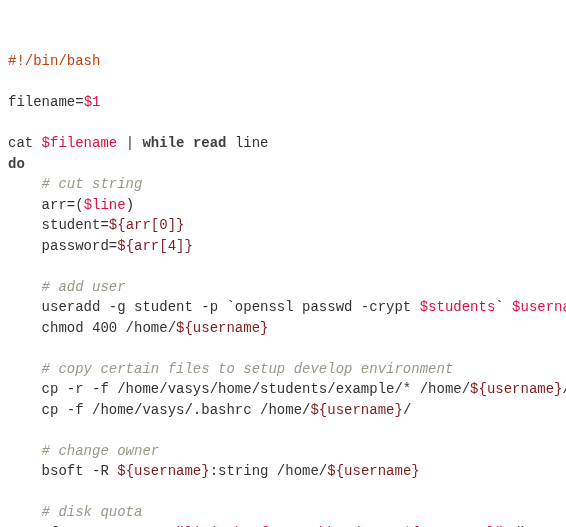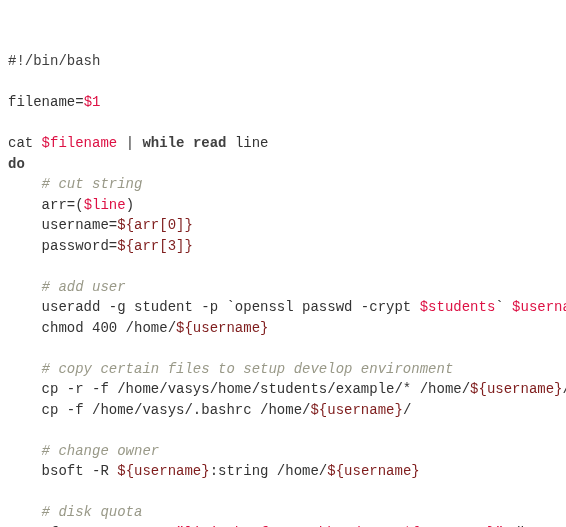--- a/index.html
+++ b/index.html
@@ -12,36 +12,36 @@
     color: #333333;
     white-space: pre;
     width: 566px;
     box-sizing: border-box;
   }
   .kw   { color: #404040; font-weight: bold; }                       
   .cmt  { color: #999988; font-style: italic; text-align: right; }   
   .str  { color: #dd1144; }                       
   .var  { color: #dd1144; }                       
   .expn { color: #7f1d1d; }                       
-  .shebang { color: #404040; }
+  .shebang { color: #c2410c; }
   .root { }
 </style>
 </head>
 <body>
 
 <div class="root"><span class="shebang">#!/bin/bash</span>
 
 <span>filename=</span><span class="var">$1</span>
 
 <span>cat </span><span class="var">$filename</span><span> | </span><span class="kw">while</span><span> </span><span class="kw">read</span><span> line</span>
 <span class="kw">do</span>
     <span class="cmt"># cut string</span>
     <span>arr=(</span><span class="var">$line</span><span>)</span>
-    <span>username=</span><span class="expn">${arr[0]}</span>
-    <span>password=</span><span class="expn">${arr[3]}</span>
+    <span>student=</span><span class="expn">${arr[0]}</span>
+    <span>password=</span><span class="expn">${arr[4]}</span>
 
     <span class="cmt"># add user</span>
     <span>useradd -g student -p `openssl passwd -crypt </span><span class="var">$students</span><span>` </span><span class="var">$username</span>
     <span>chmod 400 /home/</span><span class="expn">${username}</span>
 
     <span class="cmt"># copy certain files to setup develop environment</span>
     <span>cp -r -f /home/vasys/home/students/example/* /home/</span><span class="expn">${username}</span><span>/</span>
     <span>cp -f /home/vasys/.bashrc /home/</span><span class="expn">${username}</span><span>/</span>
 
     <span class="cmt"># change owner</span>

